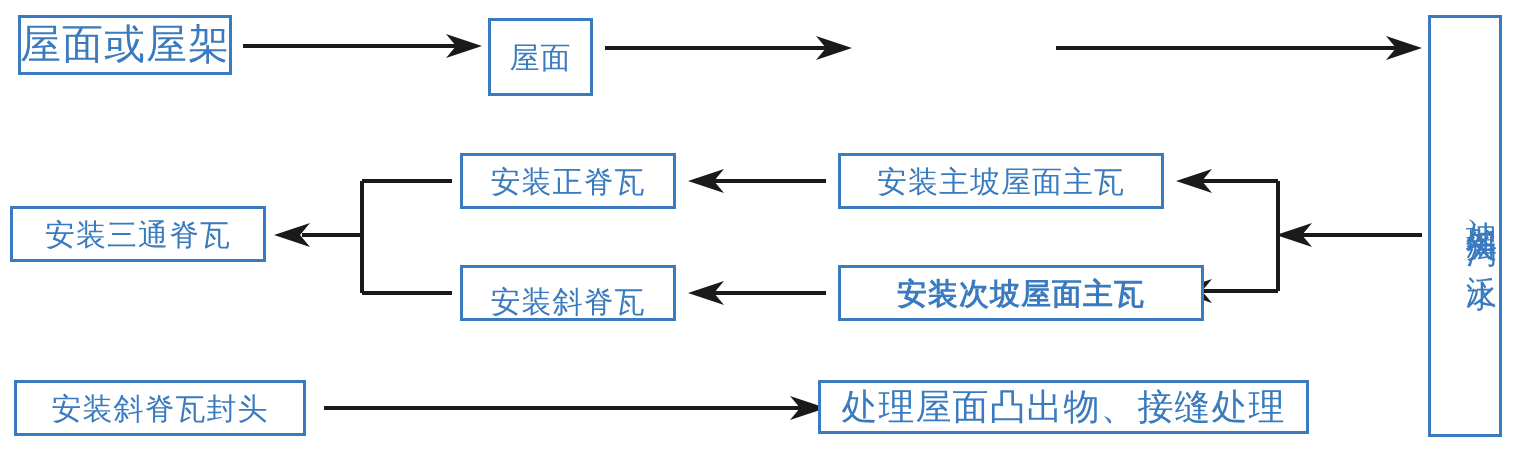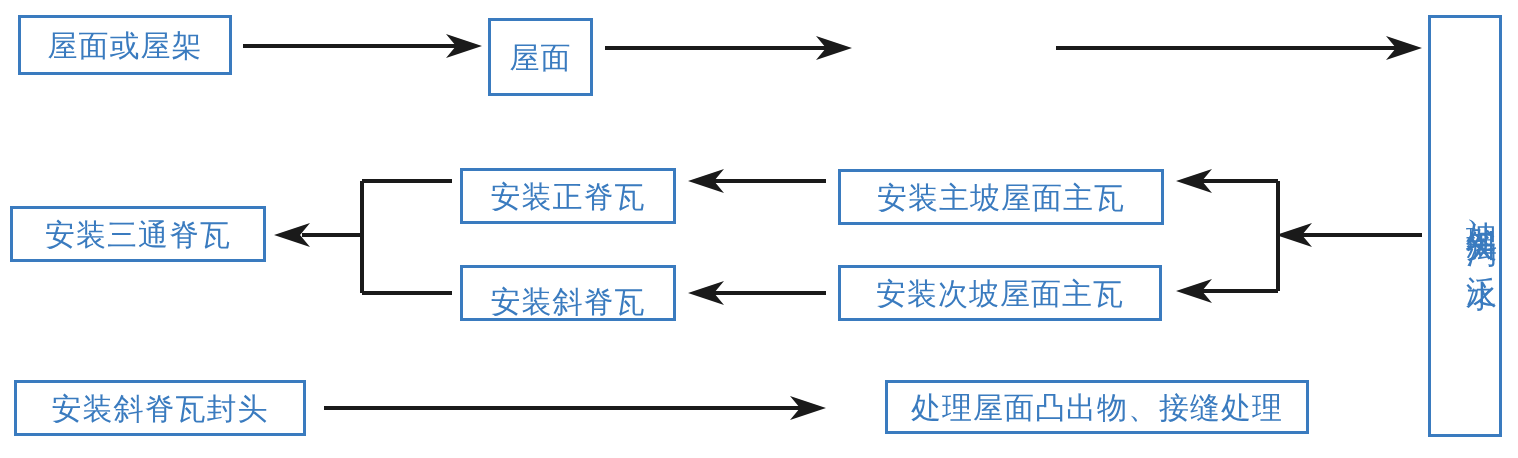--- a/index.html
+++ b/index.html
@@ -104,54 +104,54 @@
       <line class="ln" x1="362" y1="235" x2="302" y2="235"></line>
       <path class="ah" d="M 274 235 L 310 223 L 300 235 L 310 247 Z"></path>
     </g>
 
     <g>
       <line class="ln" x1="324" y1="408" x2="800" y2="408"></line>
       <path class="ah" d="M 826 408 L 790 396 L 800 408 L 790 420 Z"></path>
     </g>
   </svg>
 
-  <div class="node" style="left:18px; top:15px; width:214px; height:60px; font-size:30px;">
+  <div class="node" style="left:18px; top:15px; width:214px; height:60px; font-size:41px;">
     <span class="txt">屋面或屋架</span>
   </div>
 
   <div class="node" style="left:488px; top:18px; width:105px; height:78px; font-size:30px;">
     <span class="txt">屋面</span>
   </div>
 
 
   <div class="node vertical" style="left:1428px; top:15px; width:74px; height:422px; font-size:31px;">
     <span class="txt">处理斜天沟、泛水</span>
   </div>
 
   <div class="node" style="left:10px; top:206px; width:256px; height:56px; font-size:30px;">
     <span class="txt">安装三通脊瓦</span>
   </div>
 
-  <div class="node" style="left:460px; top:153px; width:216px; height:56px; font-size:30px;margin-top:15px;">
+  <div class="node" style="left:460px; top:153px; width:216px; height:56px; font-size:30px;">
     <span class="txt">安装正脊瓦</span>
   </div>
 
-  <div class="node" style="left:838px; top:153px; width:326px; height:56px; font-size:30px;margin-top:16px;">
+  <div class="node" style="left:838px; top:153px; width:326px; height:56px; font-size:30px;">
     <span class="txt">安装主坡屋面主瓦</span>
   </div>
 
   <div class="node" style="left:460px; top:265px; width:216px; height:56px; font-size:30px;align-items:flex-end;">
     <span class="txt">安装斜脊瓦</span>
   </div>
 
-  <div class="node" style="left:838px; top:265px; width:324px; height:56px; font-size:30px;">
+  <div class="node" style="left:838px; top:265px; width:366px; height:56px; font-size:30px;font-weight:bold;">
     <span class="txt">安装次坡屋面主瓦</span>
   </div>
 
   <div class="node" style="left:14px; top:380px; width:292px; height:56px; font-size:30px;">
     <span class="txt">安装斜脊瓦封头</span>
   </div>
 
-  <div class="node" style="left:885px; top:380px; width:424px; height:54px; font-size:30px;">
+  <div class="node" style="left:818px; top:380px; width:491px; height:54px; font-size:36px;">
     <span class="txt">处理屋面凸出物、接缝处理</span>
   </div>
 
 </div>
 
 </body></html>

